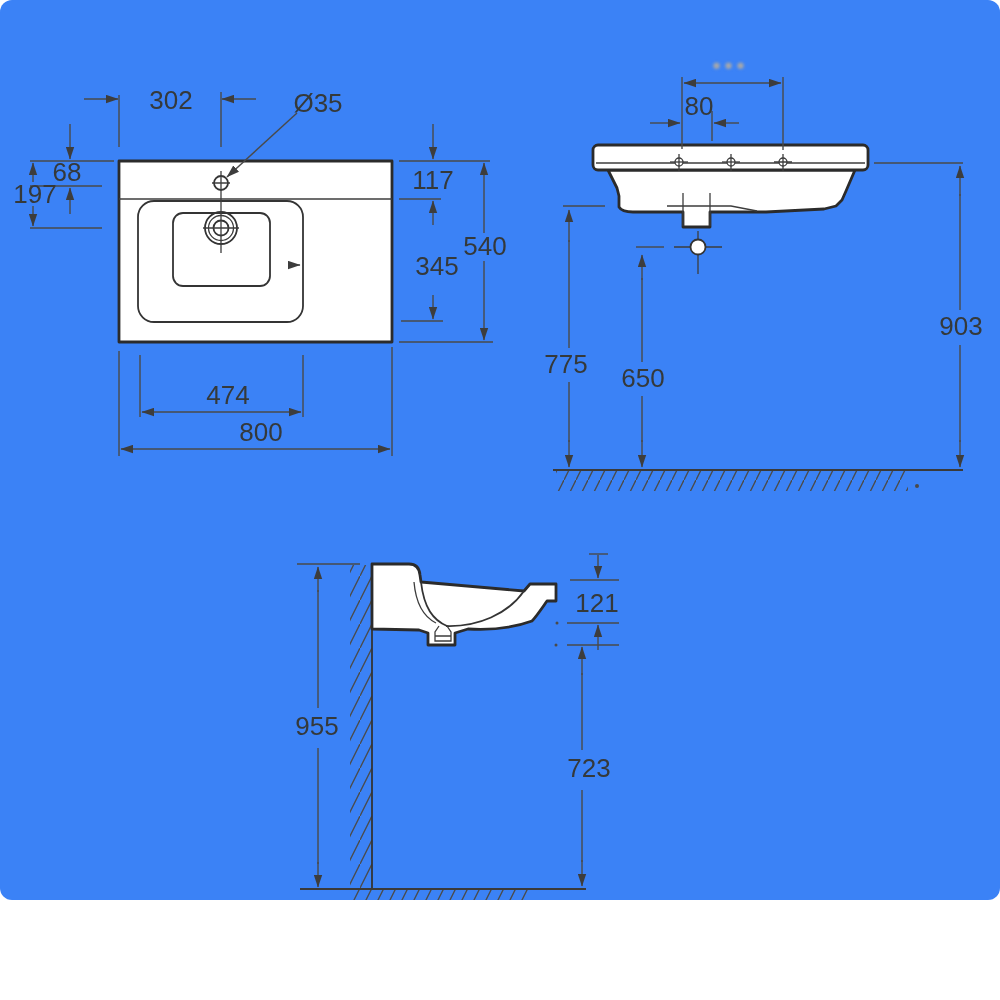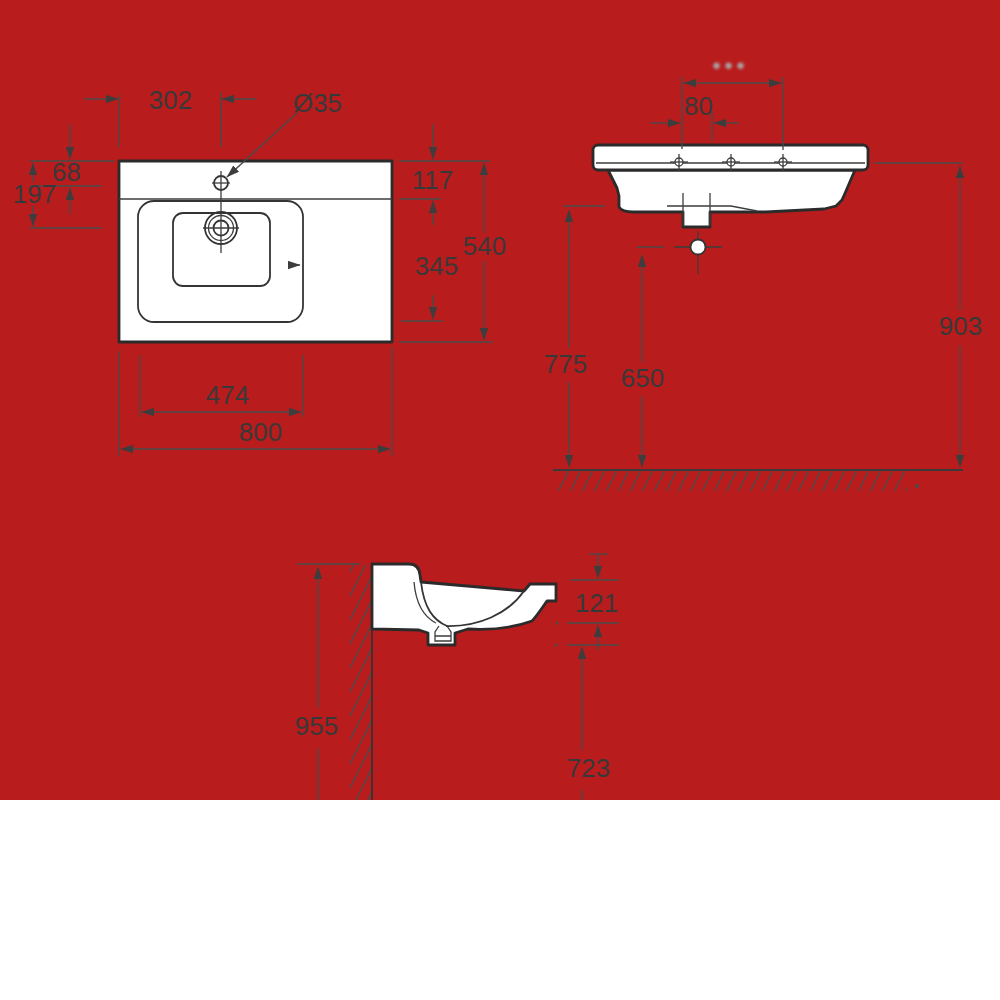--- a/index.html
+++ b/index.html
@@ -1,16 +1,16 @@
 <!DOCTYPE html>
 <html><head>
 <meta charset="utf-8">
 <style>
   html,body{margin:0;padding:0;background:#ffffff;}
-  .canvas{width:1000px;height:800px;background:#b91c1c;position:relative;overflow:hidden;}
+  .canvas{width:1000px;height:900px;background:#3b82f6;position:relative;overflow:hidden;border-radius:12px;}
   svg{display:block;}
   
   .ln-b{stroke:#2b2b2b;stroke-width:2.8;fill:none;stroke-linejoin:round;stroke-linecap:butt;}
   .ln-m{stroke:#343434;stroke-width:1.8;fill:none;stroke-linejoin:round;}
   .ln-s{stroke:#3d3d3d;stroke-width:1.3;fill:none;}
   .ln-t{stroke:#4a4a4a;stroke-width:1.4;fill:none;}
   .fillw{fill:#ffffff;}
   .dot{fill:#4a4a4a;stroke:none;}
   text{font-family:"Liberation Sans","DejaVu Sans",sans-serif;font-size:26px;fill:#35393a;text-anchor:middle;}
   text.smudge{font-size:15px;fill:#a8a8a8;letter-spacing:3px;filter:blur(1.6px);}

